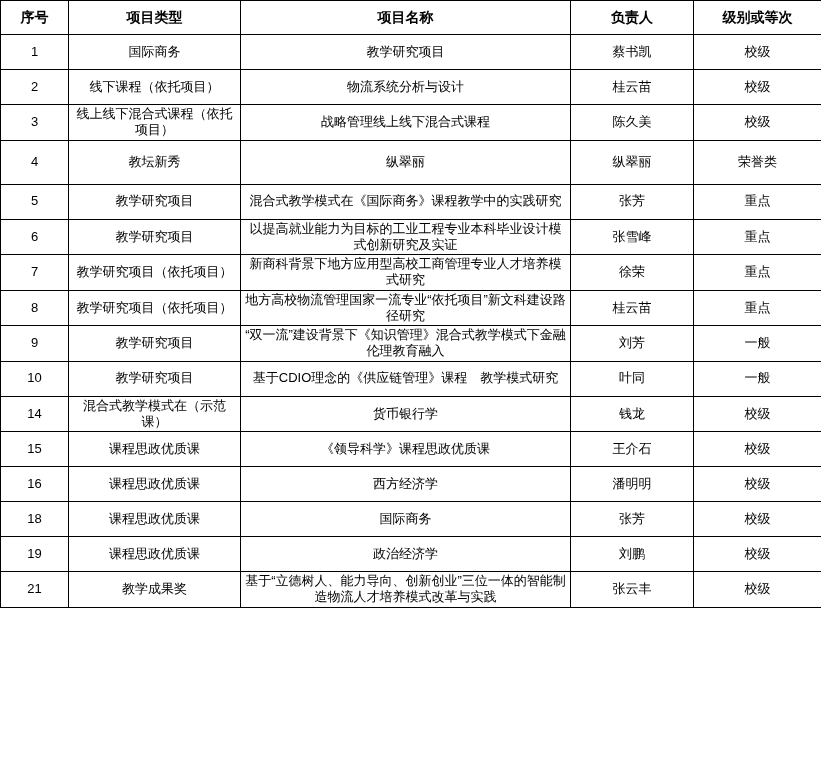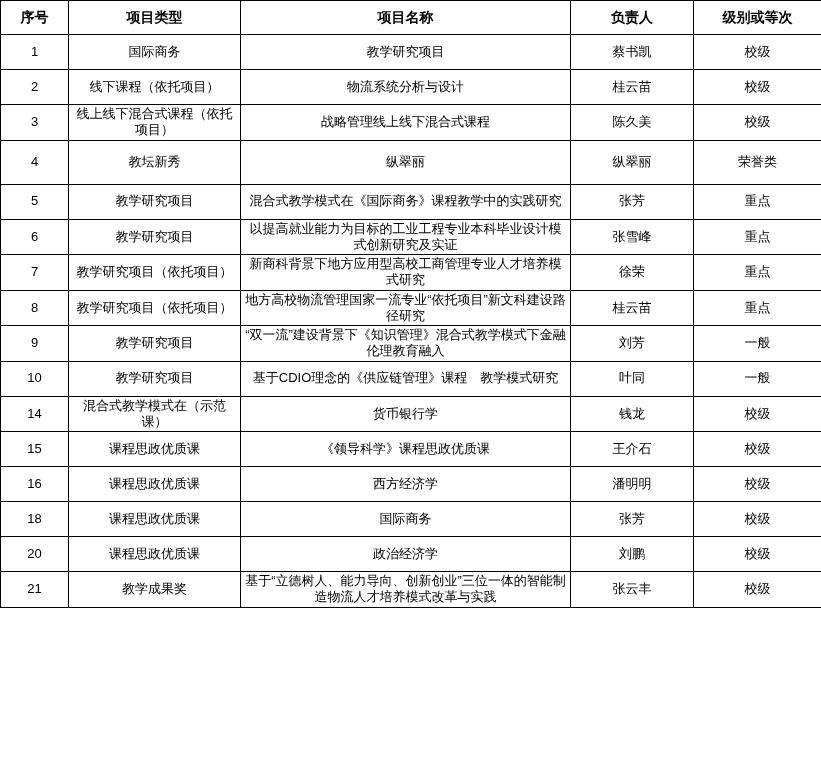--- a/index.html
+++ b/index.html
@@ -160,21 +160,21 @@
           <td>校级</td>
         </tr>
         <tr>
           <td>18</td>
           <td>课程思政优质课</td>
           <td>国际商务</td>
           <td>张芳</td>
           <td>校级</td>
         </tr>
         <tr>
-          <td>20</td>
+          <td>19</td>
           <td>课程思政优质课</td>
           <td>政治经济学</td>
           <td>刘鹏</td>
           <td>校级</td>
         </tr>
         <tr>
           <td>21</td>
           <td>教学成果奖</td>
           <td>基于“立德树人、能力导向、创新创业”三位一体的智能制造物流人才培养模式改革与实践</td>
           <td>张云丰</td>

